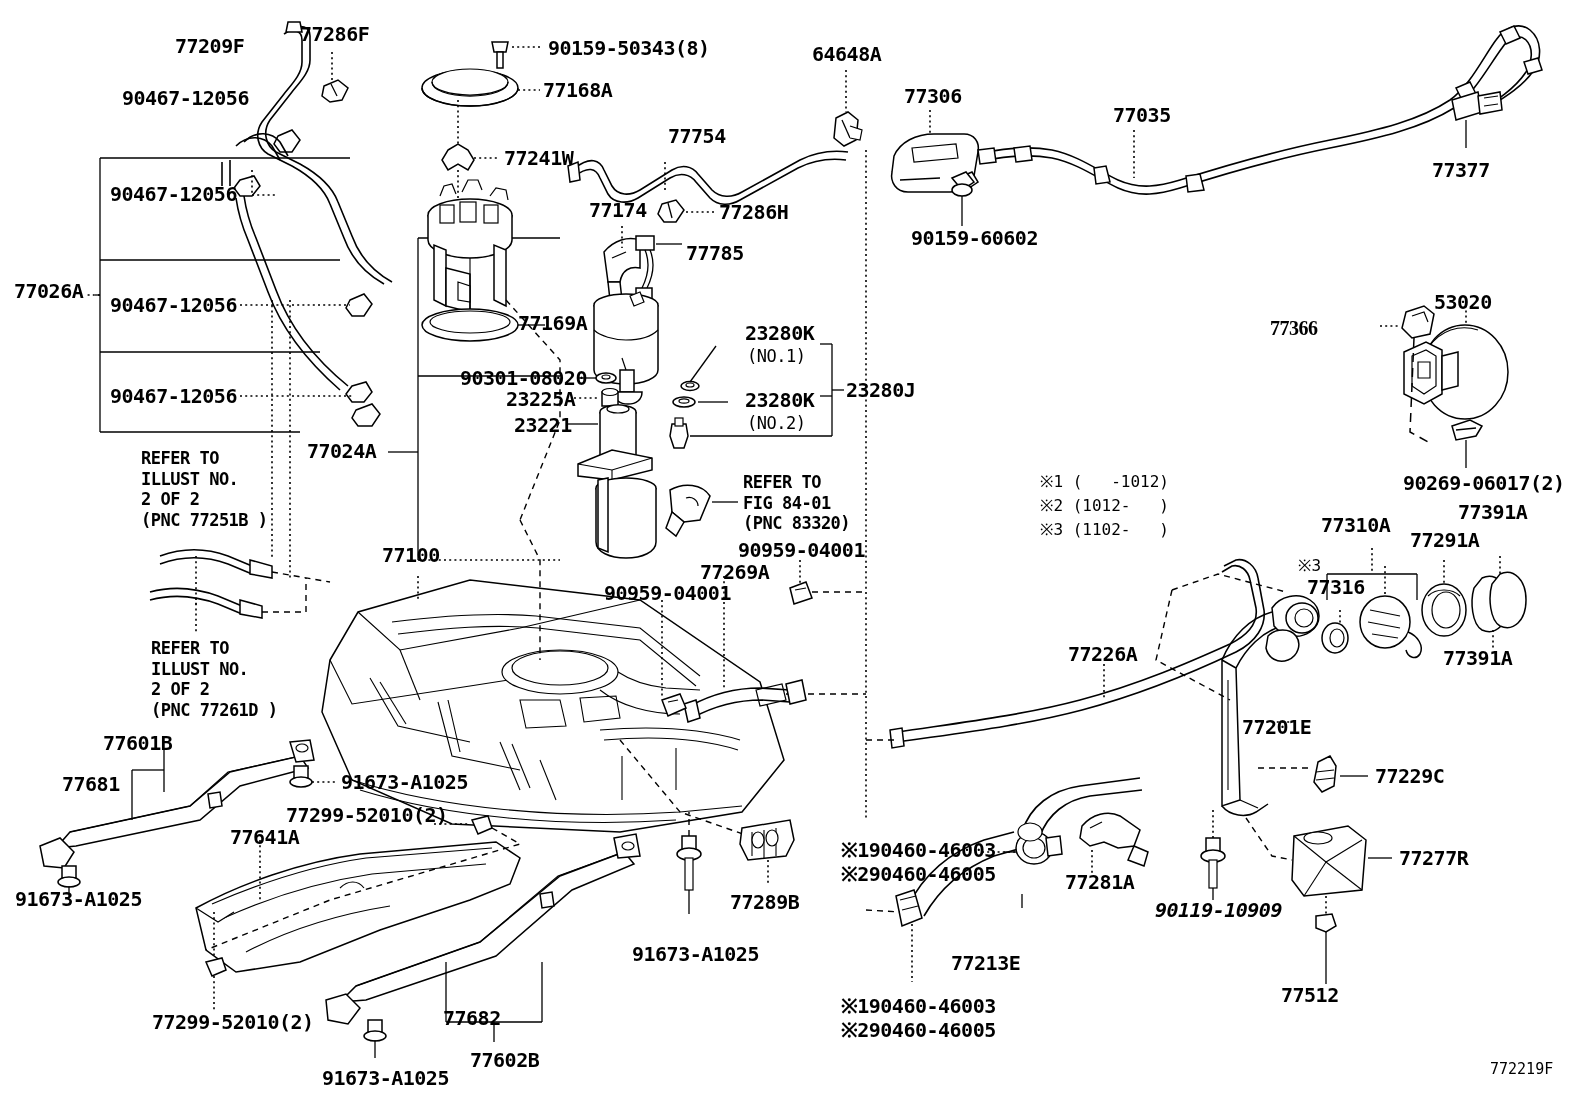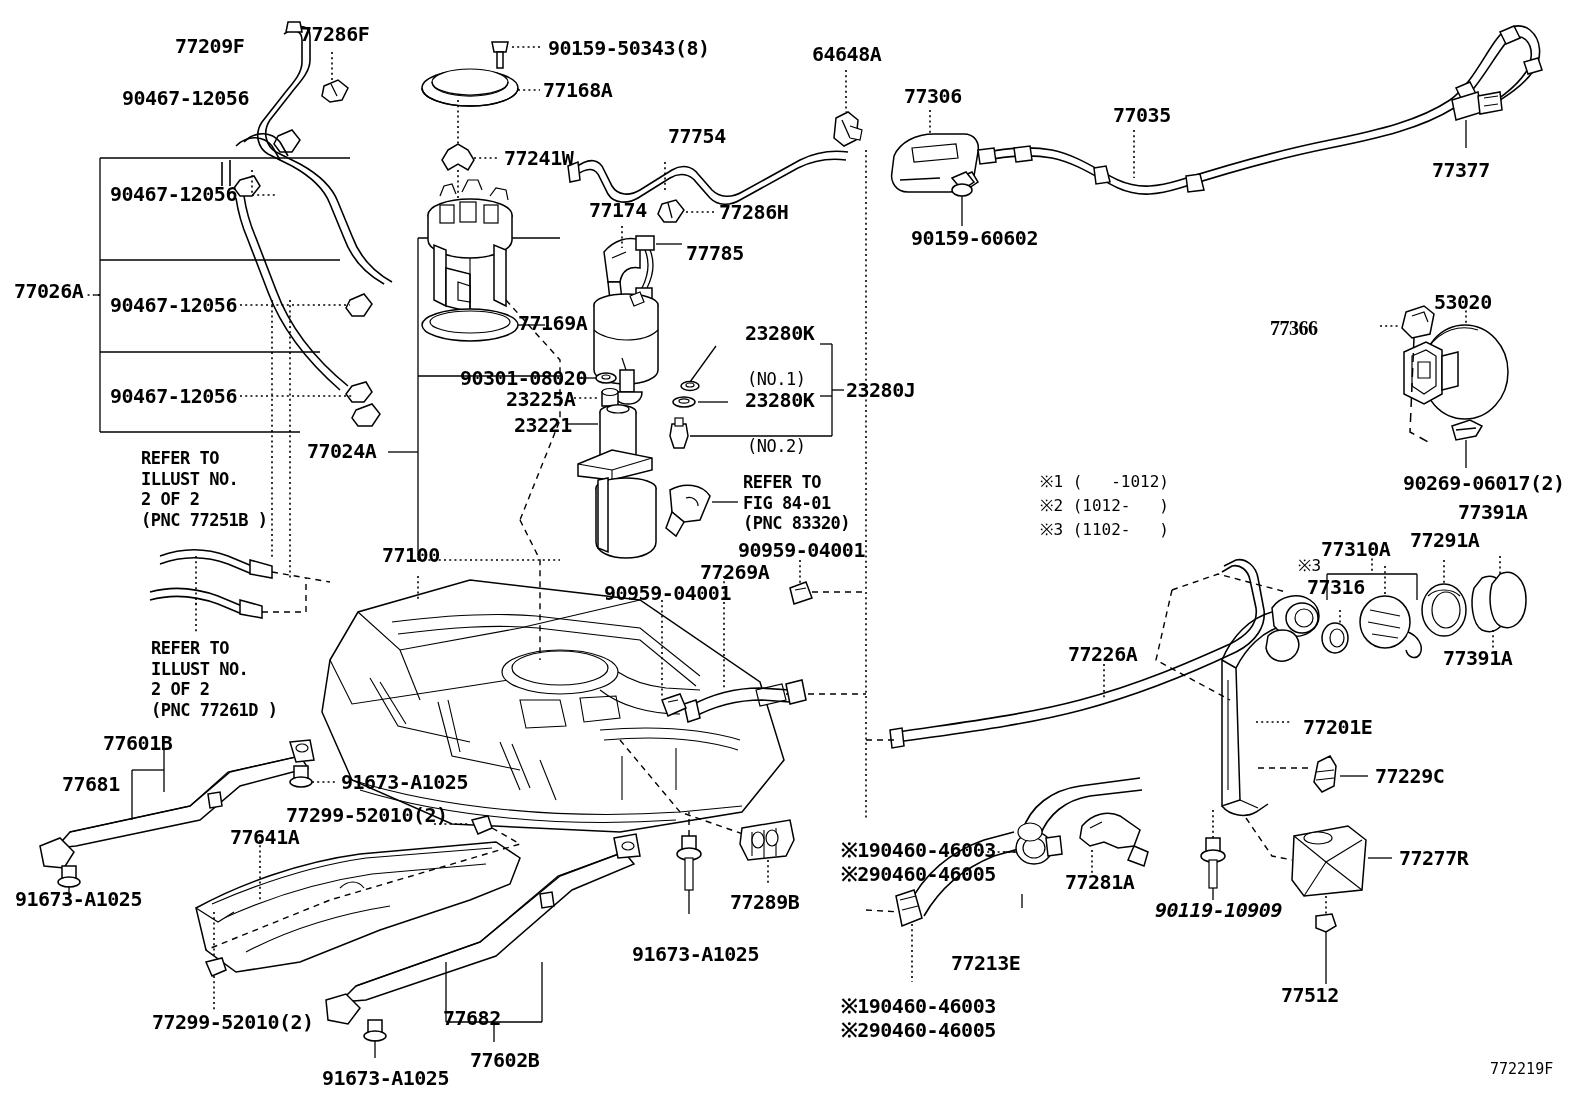--- a/index.html
+++ b/index.html
@@ -5,21 +5,21 @@
 <style>
   html,body{margin:0;padding:0;background:#ffffff;}
   body{font-family:"DejaVu Sans Mono","Liberation Mono",monospace;}
   #sheet{position:relative;width:1592px;height:1099px;background:#fff;overflow:hidden;}
   #art{position:absolute;left:0;top:0;width:1592px;height:1099px;}
   .lbl{position:absolute;white-space:pre;color:#000;font-family:"DejaVu Sans Mono","Liberation Mono",monospace;
        font-weight:bold;font-size:20px;letter-spacing:-0.5px;line-height:1.05;}
   .lbl.note{font-size:16px;font-weight:normal;letter-spacing:0px;}
   .lbl.refer{font-size:17px;font-weight:bold;line-height:1.22;}
   .lbl.code{font-size:15px;font-weight:normal;letter-spacing:0px;}
-  .lbl.sub{font-size:17px;font-weight:normal;margin-top:23px;}
+  .lbl.sub{font-size:17px;font-weight:normal;}
   svg{display:block;}
   .ln{stroke:#000;fill:none;stroke-width:1.6;}
   .ln2{stroke:#000;fill:none;stroke-width:1.3;}
   .thin{stroke:#000;fill:none;stroke-width:1.1;}
   .dot{stroke:#000;fill:none;stroke-width:1.6;stroke-dasharray:2 3.2;}
   .dsh{stroke:#000;fill:none;stroke-width:1.5;stroke-dasharray:9 6;}
   .dsh2{stroke:#000;fill:none;stroke-width:1.4;stroke-dasharray:6 5;}
   .fw{fill:#fff;stroke:#000;stroke-width:1.5;}
   .fwt{fill:#fff;stroke:#000;stroke-width:1.2;}
 </style>
@@ -622,32 +622,32 @@
 2 OF 2
 (PNC 77251B )</div>
 <div class="lbl refer" style="left:743px;top:472px;">REFER TO
 FIG 84-01
 (PNC 83320)</div>
 <div class="lbl refer" style="left:151px;top:638px;">REFER TO
 ILLUST NO.
 2 OF 2
 (PNC 77261D )</div>
 <div class="lbl" style="left:1403px;top:473px;">90269-06017(2)</div>
-<div class="lbl" style="left:1321px;top:515px;margin-top:24px;">77310A</div>
+<div class="lbl" style="left:1321px;top:515px;">77310A</div>
 <div class="lbl" style="left:1458px;top:502px;">77391A</div>
 <div class="lbl" style="left:1410px;top:530px;">77291A</div>
 <div class="lbl" style="left:1307px;top:577px;">77316</div>
 <div class="lbl note" style="left:1298px;top:558px;">※3</div>
 <div class="lbl" style="left:1443px;top:648px;">77391A</div>
 <div class="lbl" style="left:382px;top:545px;">77100</div>
 <div class="lbl" style="left:738px;top:540px;">90959-04001</div>
 <div class="lbl" style="left:604px;top:583px;">90959-04001</div>
 <div class="lbl" style="left:700px;top:562px;">77269A</div>
 <div class="lbl" style="left:1068px;top:644px;">77226A</div>
-<div class="lbl" style="left:1303px;top:717px;">77201E</div>
+<div class="lbl" style="left:1242px;top:717px;">77201E</div>
 <div class="lbl" style="left:103px;top:733px;">77601B</div>
 <div class="lbl" style="left:62px;top:774px;">77681</div>
 <div class="lbl" style="left:341px;top:772px;">91673-A1025</div>
 <div class="lbl" style="left:286px;top:805px;">77299-52010(2)</div>
 <div class="lbl" style="left:230px;top:827px;">77641A</div>
 <div class="lbl" style="left:15px;top:889px;">91673-A1025</div>
 <div class="lbl" style="left:1375px;top:766px;">77229C</div>
 <div class="lbl" style="left:730px;top:892px;">77289B</div>
 <div class="lbl" style="left:632px;top:944px;">91673-A1025</div>
 <div class="lbl" style="left:152px;top:1012px;">77299-52010(2)</div>

